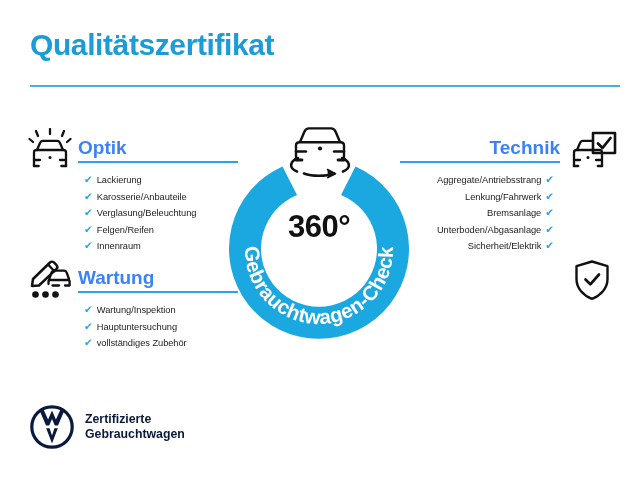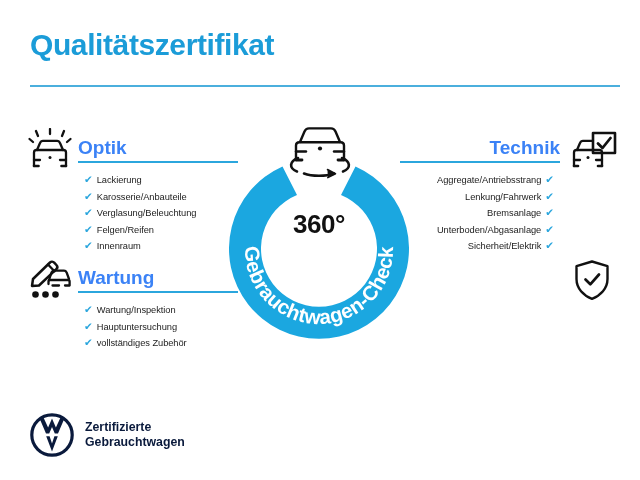--- a/index.html
+++ b/index.html
@@ -113,34 +113,33 @@
     height: 58px;
   }
   #badge-car svg { display: block; width: 100%; height: 100%; }
 
   #badge-deg {
     position: absolute;
     left: 221px;
     top: 209px;
     width: 196px;
     text-align: center;
-    font-size: 26px;
+    font-size: 31px;
     font-weight: bold;
     color: #111111;
     letter-spacing: -0.5px;
   }
 
   
   #footer {
     position: absolute;
     left: 30px;
     top: 405px;
     display: flex;
     align-items: center;
-    margin-top: 8px;
   }
   #vw-mark { width: 44px; height: 44px; }
   #vw-mark svg { display: block; width: 100%; height: 100%; }
   #vw-text {
     margin-left: 11px;
     font-size: 12.3px;
     font-weight: bold;
     line-height: 15px;
     color: #0A1A3C;
     white-space: nowrap;

